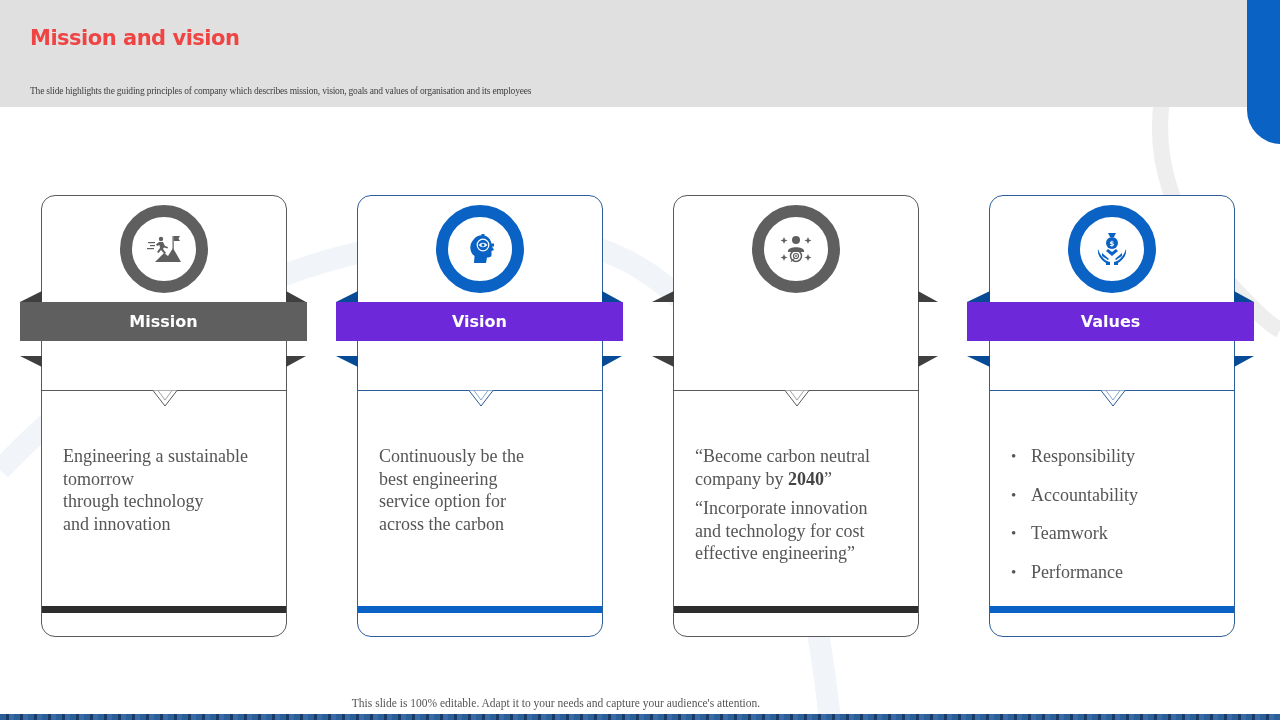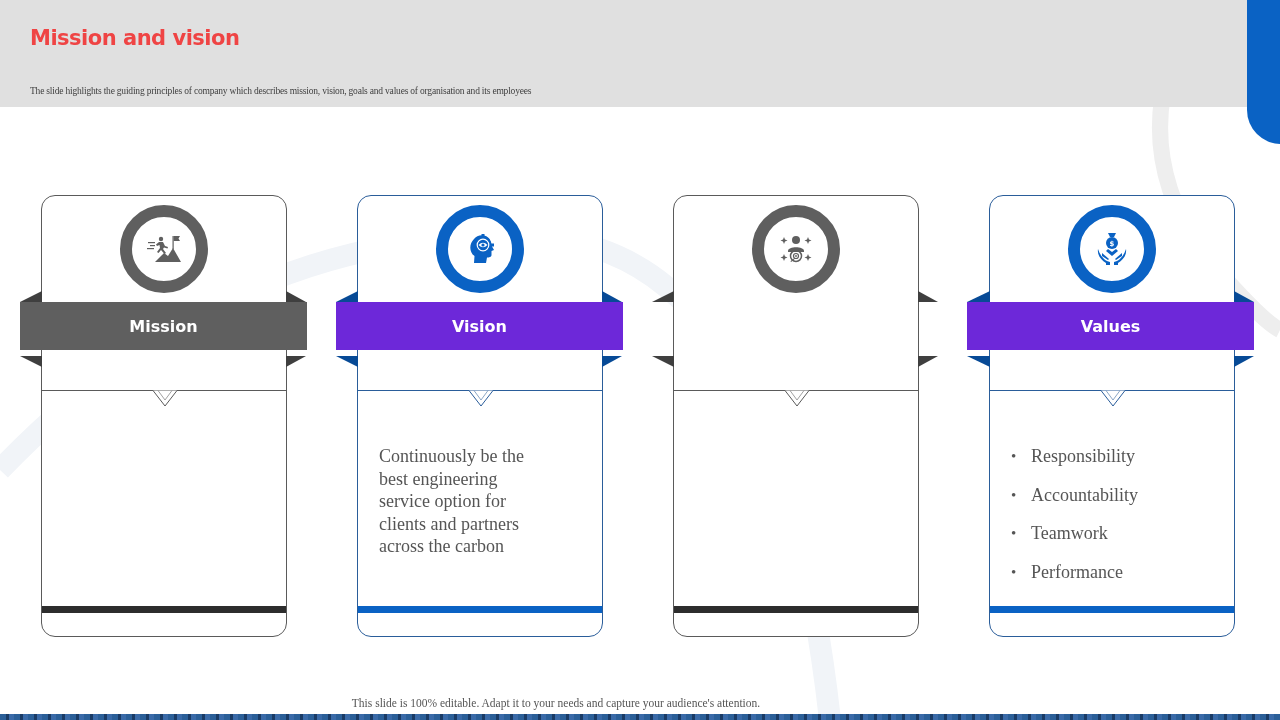--- a/index.html
+++ b/index.html
@@ -14,21 +14,21 @@
   .corner-tab { position: absolute; left: 1247px; top: -10px; width: 60px; height: 154px; background: #0a62c4; border-bottom-left-radius: 34px; z-index: 3; }
 
   .cards { position: absolute; left: 0; top: 0; width: 1280px; height: 720px; z-index: 2; }
   .card { position: absolute; top: 195px; width: 246px; height: 442px; background: #ffffff; border: 1px solid #5a5a5a; border-radius: 14px; }
   .card.blue { border-color: #2a5d9a; }
 
   .icon-ring { position: absolute; top: 9px; left: 78px; width: 88px; height: 88px; border-radius: 50%; border: 12px solid #5f5f5f; background: #fff; display: flex; align-items: center; justify-content: center; }
   .card.blue .icon-ring { border-color: #0a62c4; }
   .icon-ring svg { width: 40px; height: 40px; }
 
-  .ribbon { position: absolute; top: 302px; width: 287px; height: 48px; display: flex; align-items: center; justify-content: center; color: #ffffff; font-family: "DejaVu Sans", sans-serif; font-weight: bold; font-size: 16px; }
+  .ribbon { position: absolute; top: 302px; width: 287px; height: 39px; display: flex; align-items: center; justify-content: center; color: #ffffff; font-family: "DejaVu Sans", sans-serif; font-weight: bold; font-size: 16px; }
   .ribbon.gray { background: #5f5f5f; }
   .ribbon.blue { background: #6d28d9; }
 
   .divider { position: absolute; top: 194px; left: 0; width: 244px; height: 1px; background: #5a5a5a; }
   .card.blue .divider { background: #2a5d9a; }
   .notch { position: absolute; top: 194px; left: 111px; width: 24px; height: 20px; }
 
   .card-text { position: absolute; top: 249px; left: 21px; right: 14px; font-family: "Liberation Serif", serif; font-size: 18px; line-height: 22.5px; color: #555555; }
   .card-text p { margin: 0; }
   .card-text p + p { margin-top: 7px; }
@@ -72,20 +72,26 @@
           <rect x="28.5" y="7" width="1.2" height="13"></rect>
           <path d="M29.7 7 L36 7 L34.5 9.5 L36 12 L29.7 12 Z"></path>
         </g>
       </svg>
     </div>
     <div class="divider"></div>
     <svg class="notch" viewBox="0 0 24 20">
       <path d="M0 0.5 L12 16 L24 0.5" fill="#fff" stroke="#5a5a5a" stroke-width="1"></path>
       <path d="M5 0.5 L12 10 L19 0.5" fill="none" stroke="#8a8a8a" stroke-width="0.8"></path>
     </svg>
+    <div class="card-text">
+      <div>Engineering  a sustainable</div>
+      <div>tomorrow</div>
+      <div>through technology</div>
+      <div>and innovation</div>
+    </div>
     <div class="card-footer-bar"></div>
   </div>
 
   <div class="card blue" style="left:357px;">
     <div class="icon-ring">
       <svg viewBox="0 0 40 40">
         <g fill="#0a62c4">
           <path d="M14 10 C18 4 30 5 31 14 C31.5 17 33 19 34 21 L31.5 22 L31.5 26 C31.5 28 29 28.5 27 28.5 L26 34 L14 34 L14.5 27 C9 23 9 15 14 10 Z"></path>
         </g>
         <g>
@@ -104,21 +110,20 @@
     </div>
     <div class="divider"></div>
     <svg class="notch" viewBox="0 0 24 20">
       <path d="M0 0.5 L12 16 L24 0.5" fill="#fff" stroke="#2a5d9a" stroke-width="1"></path>
       <path d="M5 0.5 L12 10 L19 0.5" fill="none" stroke="#6d8fb8" stroke-width="0.8"></path>
     </svg>
     <div class="card-text">
       <div>Continuously be the</div>
       <div>best engineering</div>
       <div>service option for</div>
-      <div>clients and partners</div>
       <div>across the carbon</div>
     </div>
     <div class="card-footer-bar"></div>
   </div>
 
   <div class="card" style="left:673px;">
     <div class="icon-ring">
       <svg viewBox="0 0 40 40">
         <g fill="#5f5f5f">
           <circle cx="20" cy="11" r="4"></circle>
@@ -132,20 +137,31 @@
           <path d="M32 25 L33 27.5 L35.5 28.5 L33 29.5 L32 32 L31 29.5 L28.5 28.5 L31 27.5 Z"></path>
           <rect x="14" y="31" width="5" height="1" transform="rotate(-40 16 31)"></rect>
         </g>
       </svg>
     </div>
     <div class="divider"></div>
     <svg class="notch" viewBox="0 0 24 20">
       <path d="M0 0.5 L12 16 L24 0.5" fill="#fff" stroke="#5a5a5a" stroke-width="1"></path>
       <path d="M5 0.5 L12 10 L19 0.5" fill="none" stroke="#8a8a8a" stroke-width="0.8"></path>
     </svg>
+    <div class="card-text">
+      <p>
+        <span>“Become carbon neutral</span><br>
+        <span>company by </span><b>2040</b><span>”</span>
+      </p>
+      <p>
+        <span>“Incorporate innovation</span><br>
+        <span>and technology for cost</span><br>
+        <span>effective  engineering”</span>
+      </p>
+    </div>
     <div class="card-footer-bar"></div>
   </div>
 
   <div class="card blue" style="left:989px;">
     <div class="icon-ring">
       <svg viewBox="0 0 40 40">
         <g fill="#0a62c4">
           <path d="M16 4 L24 4 L22 8 L18 8 Z"></path>
           <circle cx="20" cy="14" r="6"></circle>
           <text x="20" y="17" font-size="7" text-anchor="middle" fill="#fff" font-family="DejaVu Sans, sans-serif" font-weight="bold">$</text>

